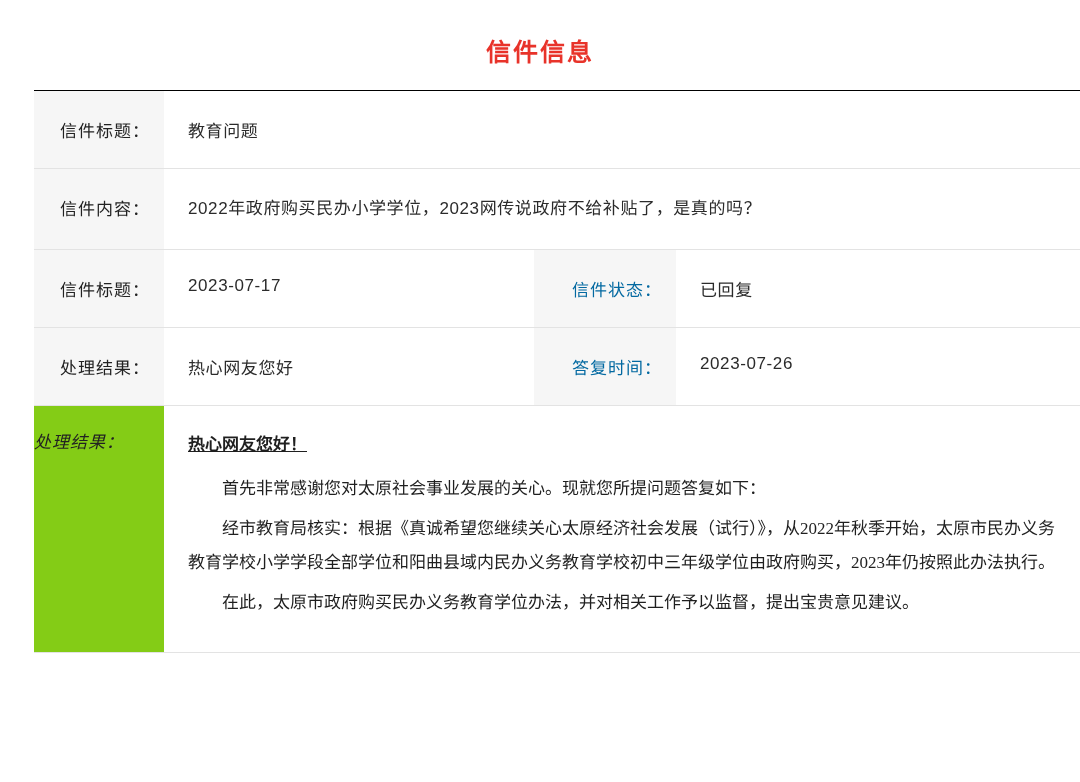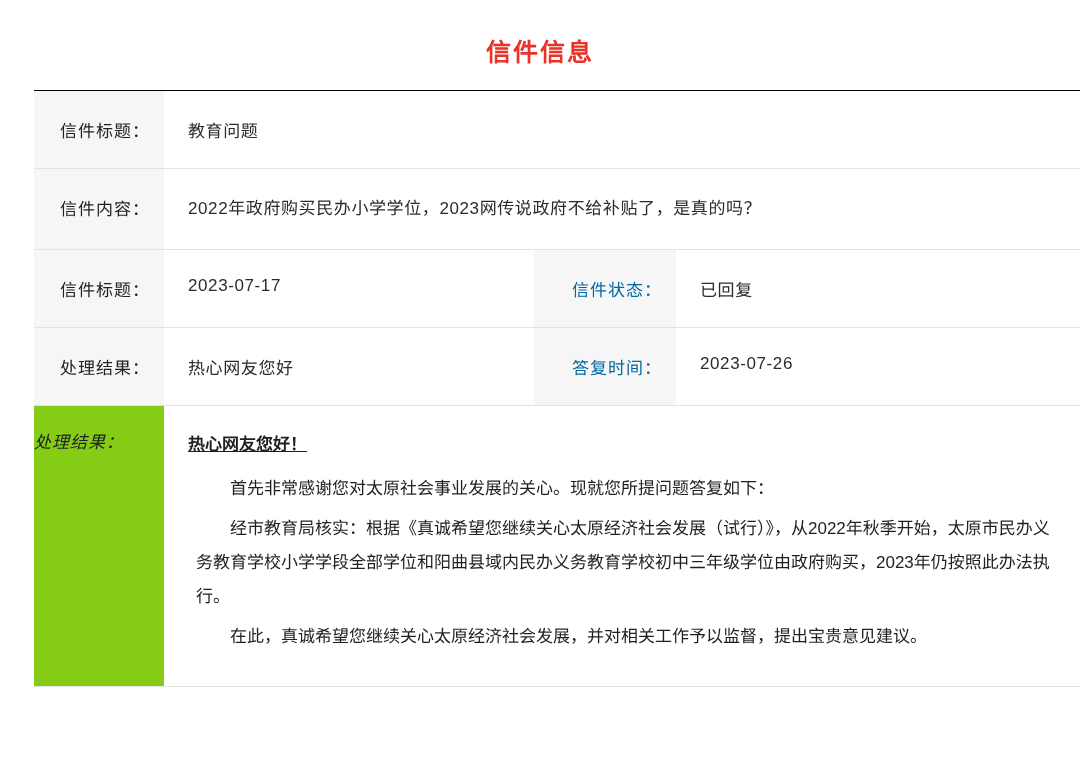--- a/index.html
+++ b/index.html
@@ -93,21 +93,22 @@
     font-size: 17px;
     line-height: 2.0;
     padding: 22px 24px 26px 24px !important;
     color: #1f1f1f;
   }
   .result-cell p {
     margin: 0 0 6px 0;
   }
   .result-cell p.indent {
     text-indent: 2em;
-    margin: 0 0 6px 8px;
+    margin: 0 0 6px 0;
+    font-family: Liberation Serif, serif;
   }
   .result-cell p.greet {
     font-weight: bold;
     margin: 0 0 10px 0;
     text-decoration: underline;
   }
 </style>
 </head>
 <body>
 
@@ -142,19 +143,19 @@
         <td class="value-cell">热心网友您好</td>
         <td class="label-cell-2">答复时间：</td>
         <td class="value-cell">2023-07-26</td>
       </tr>
       <tr>
         <td class="result-label">处理结果：</td>
         <td class="result-cell" colspan="3">
           <p class="greet">热心网友您好！</p>
           <p class="indent">首先非常感谢您对太原社会事业发展的关心。现就您所提问题答复如下：</p>
           <p class="indent">经市教育局核实：根据《真诚希望您继续关心太原经济社会发展（试行）》，从2022年秋季开始，太原市民办义务教育学校小学学段全部学位和阳曲县域内民办义务教育学校初中三年级学位由政府购买，2023年仍按照此办法执行。</p>
-          <p class="indent">在此，真诚希望您继续关心太原经济社会发展，并对相关工作予以监督，提出宝贵意见建议。</p>
+          <p class="indent">在此，太原市政府购买民办义务教育学位办法，并对相关工作予以监督，提出宝贵意见建议。</p>
         </td>
       </tr>
     </tbody>
   </table>
 
 </div>
 
 </body></html>

